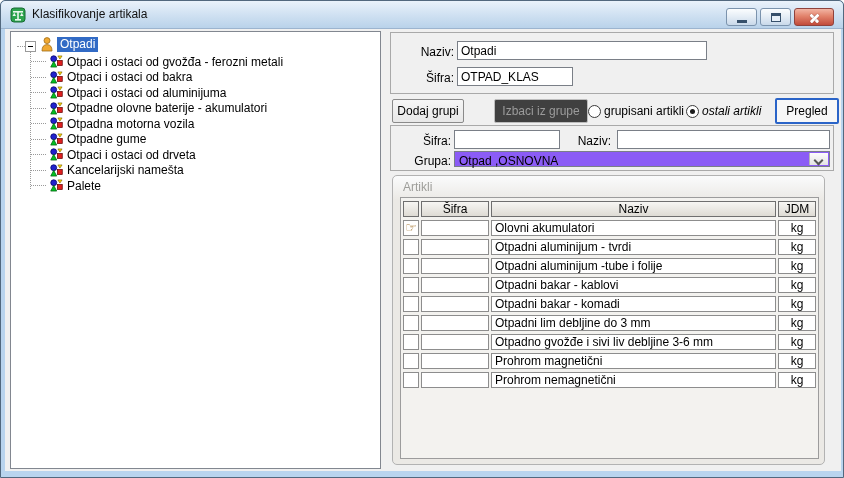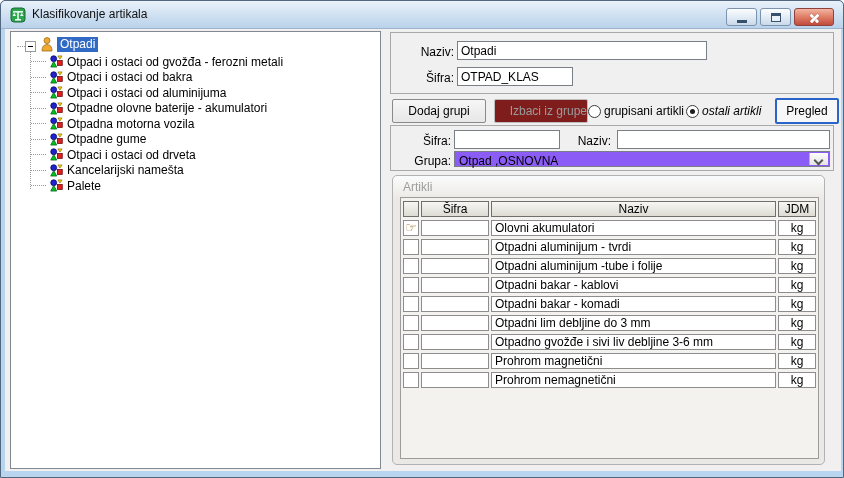--- a/index.html
+++ b/index.html
@@ -56,21 +56,21 @@
   #panel-detail { left:385px; top:3px; width:444px; height:62px; }
   #panel-filter { left:385px; top:96px; width:444px; height:46px; }
 
   .flabel { position:absolute; text-align:right; color:#000; }
   .tbox { position:absolute; height:19px; border:1px solid #7a7f87; background:#fff;
           font:12px "Liberation Sans",sans-serif; padding:1px 3px; color:#000; }
 
   
   .btn { position:absolute; height:24px; font:12px "Liberation Sans",sans-serif;
          background:linear-gradient(#f6f6f6,#e7e7e7); border:1px solid #8a8a8a; border-radius:2px; }
-  .btn.disabled { color:#9b9b9b; background:#7f1d1d; border-color:#bdbdbd;text-align:right; }
+  .btn.disabled { color:#9b9b9b; background:#404040; border-color:#bdbdbd; }
   .btn.default { border:2px solid #2a64c8; background:#f7f7f7; border-radius:2px; }
   .radio-group { position:absolute; display:flex; align-items:center; gap:3px; }
   .radio-circle { width:13px; height:13px; border-radius:50%; border:1px solid #3a3a3a; background:#fff; position:relative; }
   .radio-circle.checked::after { content:""; position:absolute; left:3px; top:3px; width:5px; height:5px;
                                  border-radius:50%; background:#1c1c1c; }
 
   
   .combo { position:absolute; height:16px; background:#8b5cf6; border:1px solid #7a7f87; }
   .combo-text { position:absolute; left:4px; top:2px; white-space:nowrap; }
   .combo-btn { position:absolute; right:1px; top:1px; bottom:1px; width:19px;
@@ -222,21 +222,21 @@
       </div>
     </div>
 
     <div class="panel" id="panel-detail">
       <span class="flabel" style="left:8px; top:12px; width:55px;">Naziv:</span>
       <input class="tbox" style="left: 66px; top: 8px; width: 250px;" value="Otpadi">
       <span class="flabel" style="left:8px; top:38px; width:55px;">Šifra:</span>
       <input class="tbox" style="left: 66px; top: 34px; width: 116px;" value="OTPAD_KLAS">
     </div>
 
-    <button class="btn" style="left:387px; top:70px; width:94px;">Dodaj grupi</button>
+    <button class="btn" style="left:387px; top:70px; width:72px;">Dodaj grupi</button>
     <button class="btn disabled" style="left:489px; top:70px; width:94px;" disabled="">Izbaci iz grupe</button>
 
     <div class="radio-group" style="left:583px; top:75px;">
       <span class="radio-circle"></span>
       <span>grupisani artikli</span>
     </div>
     <div class="radio-group" style="left:681px; top:75px;font-style:italic;">
       <span class="radio-circle checked"></span>
       <span>ostali artikli</span>
     </div>

